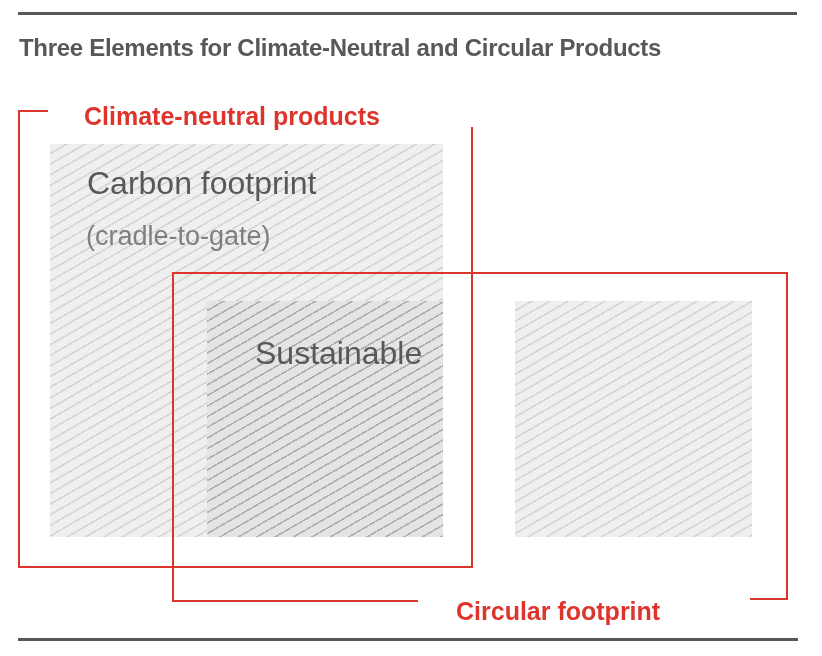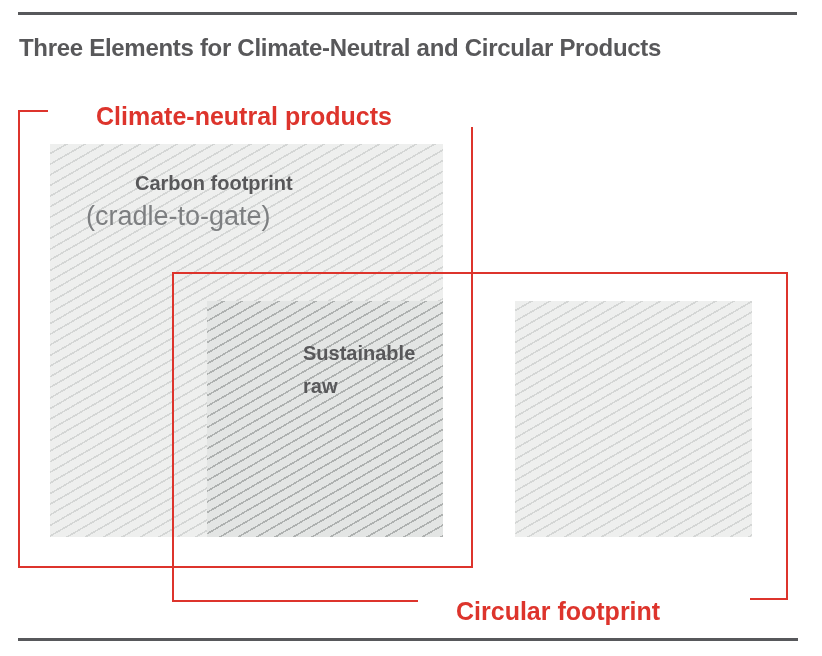--- a/index.html
+++ b/index.html
@@ -36,24 +36,23 @@
       transparent 0, transparent 7.6px,
       var(--hatch-line-light) 7.6px, var(--hatch-line-light) 9.2px);
   }
   .hatch-dark{
     background-color:var(--hatch-bg-dark);
     background-image:repeating-linear-gradient(150deg,
       transparent 0, transparent 7.6px,
       var(--hatch-line-dark) 7.6px, var(--hatch-line-dark) 9.2px);
   }
   .box-text{
-    font-size:20px;font-weight:bold;line-height:33px;
+    font-size:32px;font-weight:normal;line-height:33px;
     color:var(--text-dark);
     white-space:nowrap;
-    margin-left:48px;
   }
   .box-subtext{
     font-size:27px;font-weight:normal;line-height:33px;
     color:var(--text-muted);
     white-space:nowrap;
   }
   .red-line{background:var(--accent-red);}
   .red-label{
     font-size:25px;font-weight:bold;line-height:30px;
     color:var(--accent-red);
@@ -67,34 +66,33 @@
 
   <div class="abs rule" style="left:18px;top:12px;width:779px;"></div>
 
   <div class="abs title">Three Elements for Climate-Neutral and Circular Products</div>
 
   <div class="abs hatch-light" style="left:50px;top:144px;width:393px;height:393px;"></div>
   <div class="abs hatch-dark" style="left:207px;top:301px;width:236px;height:236px;"></div>
   <div class="abs hatch-light" style="left:515px;top:301px;width:237px;height:236px;"></div>
 
   <div class="abs box-text" style="left:87px;top:167px;">Carbon footprint</div>
-  <div class="abs box-subtext" style="left:86px;top:200px;">(cradle-to-gate)</div>
+  <div class="abs box-subtext" style="left:86px;top:220px;">(cradle-to-gate)</div>
 
   <div class="abs box-text" style="left:255px;top:337px;">
     <div>Sustainable</div>
-    <div>raw</div>
   </div>
 
 
   <div class="abs red-line" style="left:18px;top:110px;width:30px;height:2px;"></div>
   <div class="abs red-line" style="left:18px;top:110px;width:2px;height:458px;"></div>
   <div class="abs red-line" style="left:18px;top:566px;width:455px;height:2px;"></div>
   <div class="abs red-line" style="left:471px;top:127px;width:2px;height:441px;"></div>
 
-  <div class="abs red-label" style="left:96px;top:101px;">Climate-neutral products</div>
+  <div class="abs red-label" style="left:84px;top:101px;">Climate-neutral products</div>
 
   <div class="abs red-line" style="left:172px;top:272px;width:616px;height:2px;"></div>
   <div class="abs red-line" style="left:172px;top:272px;width:2px;height:330px;"></div>
   <div class="abs red-line" style="left:786px;top:272px;width:2px;height:328px;"></div>
   <div class="abs red-line" style="left:172px;top:600px;width:246px;height:2px;"></div>
   <div class="abs red-line" style="left:750px;top:598px;width:38px;height:2px;"></div>
 
   <div class="abs red-label" style="left:456px;top:596px;">Circular footprint</div>
 
   <div class="abs rule" style="left:18px;top:638px;width:780px;"></div>

